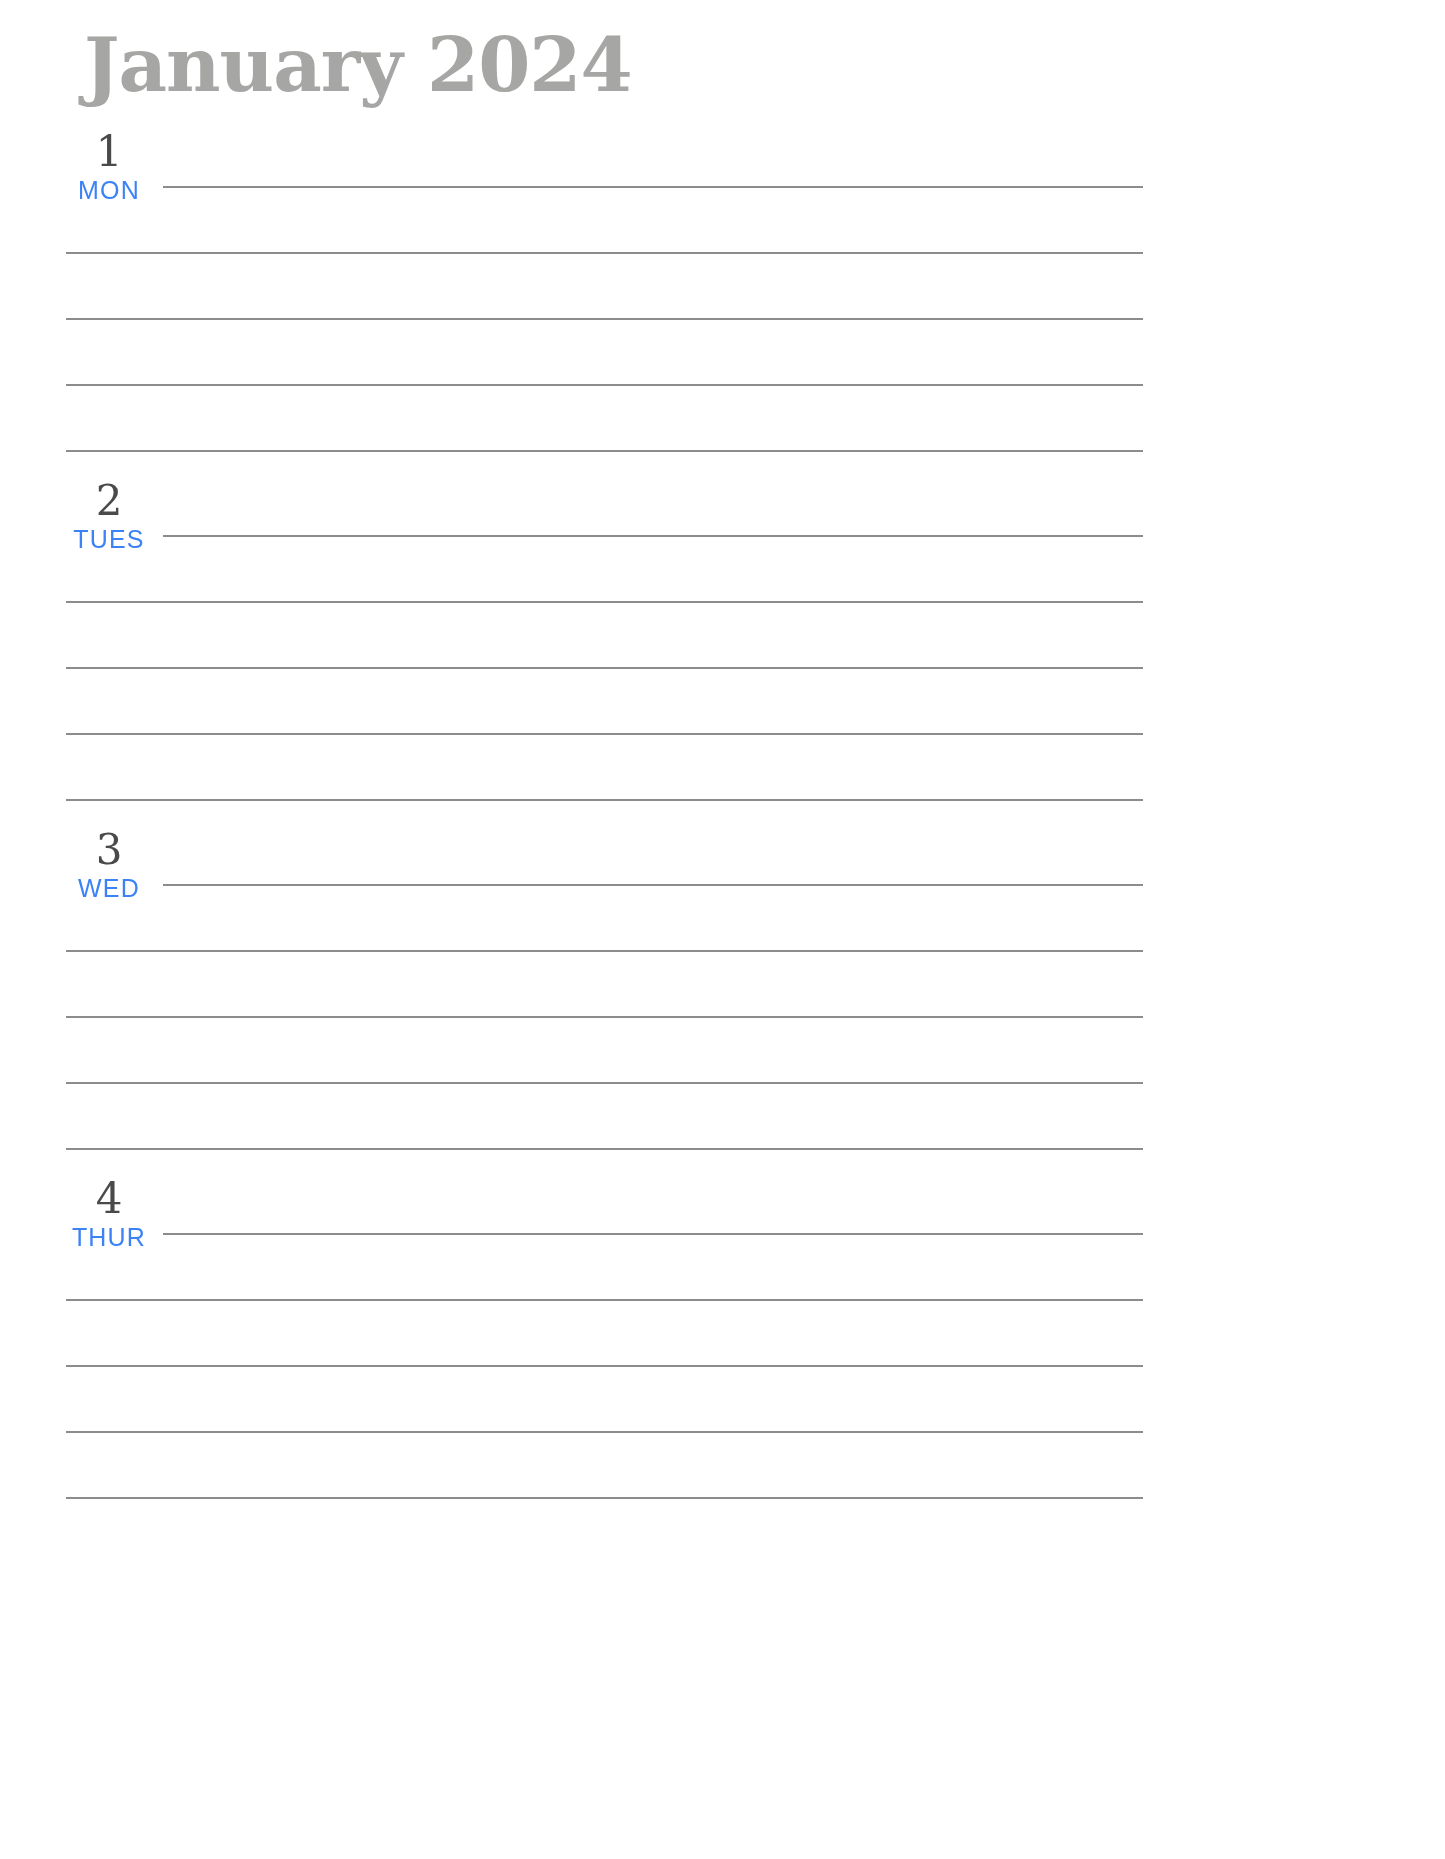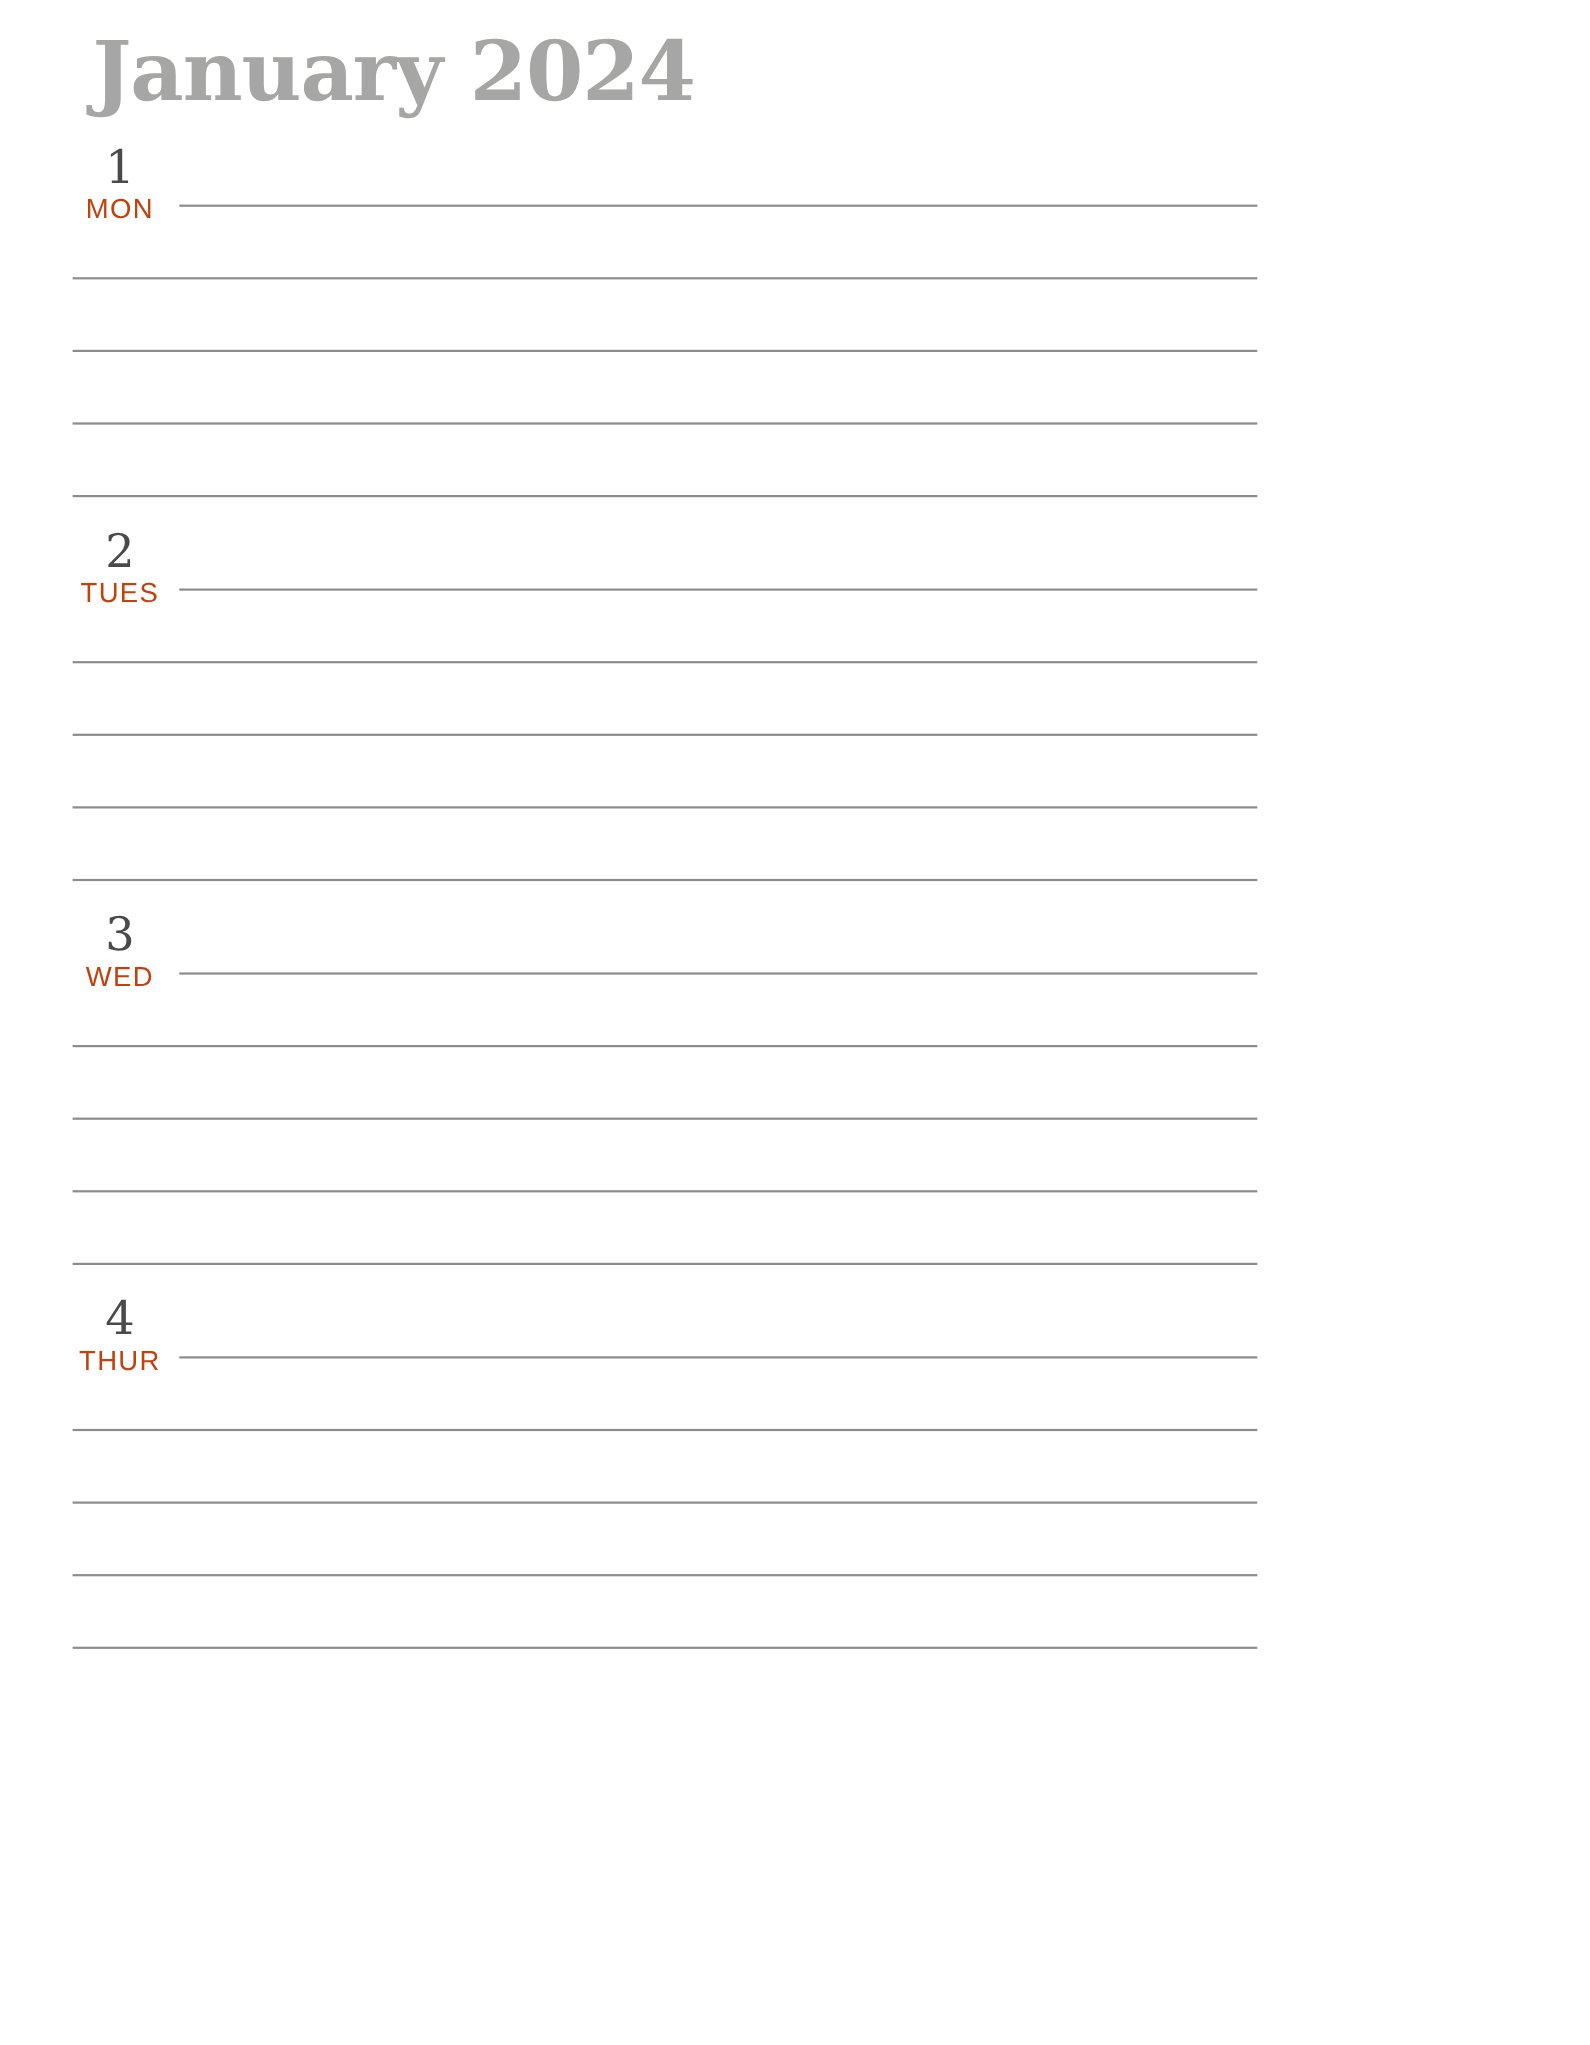--- a/index.html
+++ b/index.html
@@ -55,21 +55,21 @@
     font-size: 42px;
     line-height: 44px;
     color: #4a4a4a;
     display: block;
     text-align: center;
   }
   .day-name {
     font-family: "Liberation Sans", sans-serif;
     font-size: 25px;
     letter-spacing: 1.2px;
-    color: #c2410c;
+    color: #3b82f6;
     display: block;
     text-align: center;
     margin-top: 2px;
     white-space: nowrap;
   }
   .rule {
     position: absolute;
     height: 0;
     border-top: 2px solid #8c8c8c;
     right: 302px;

